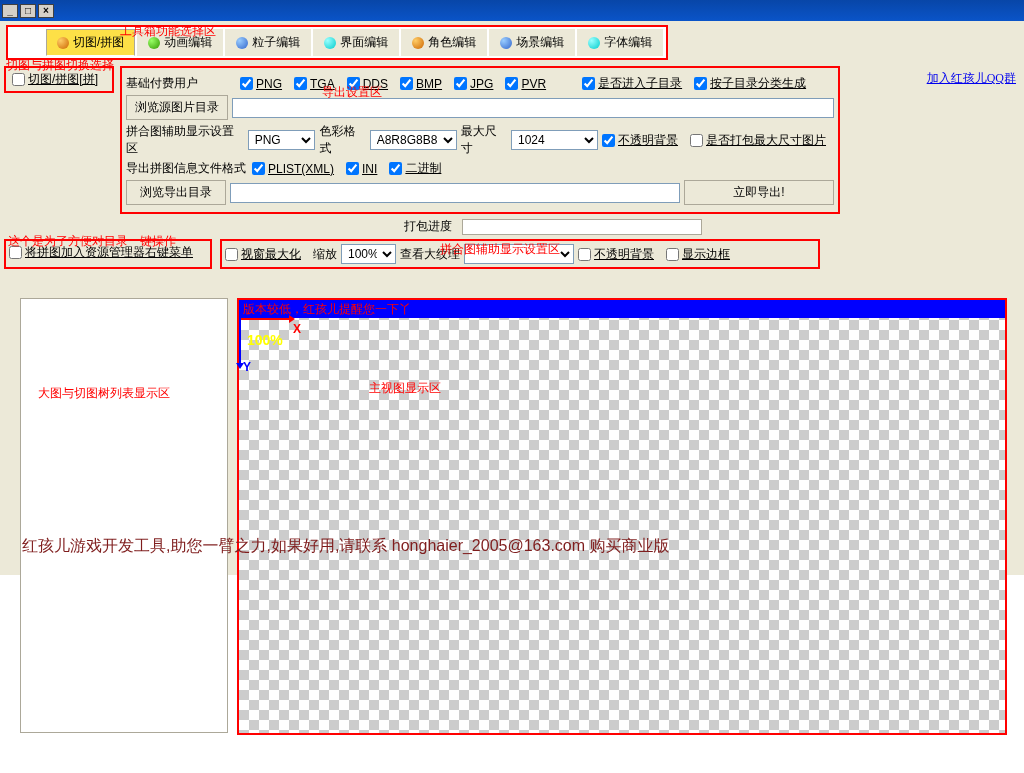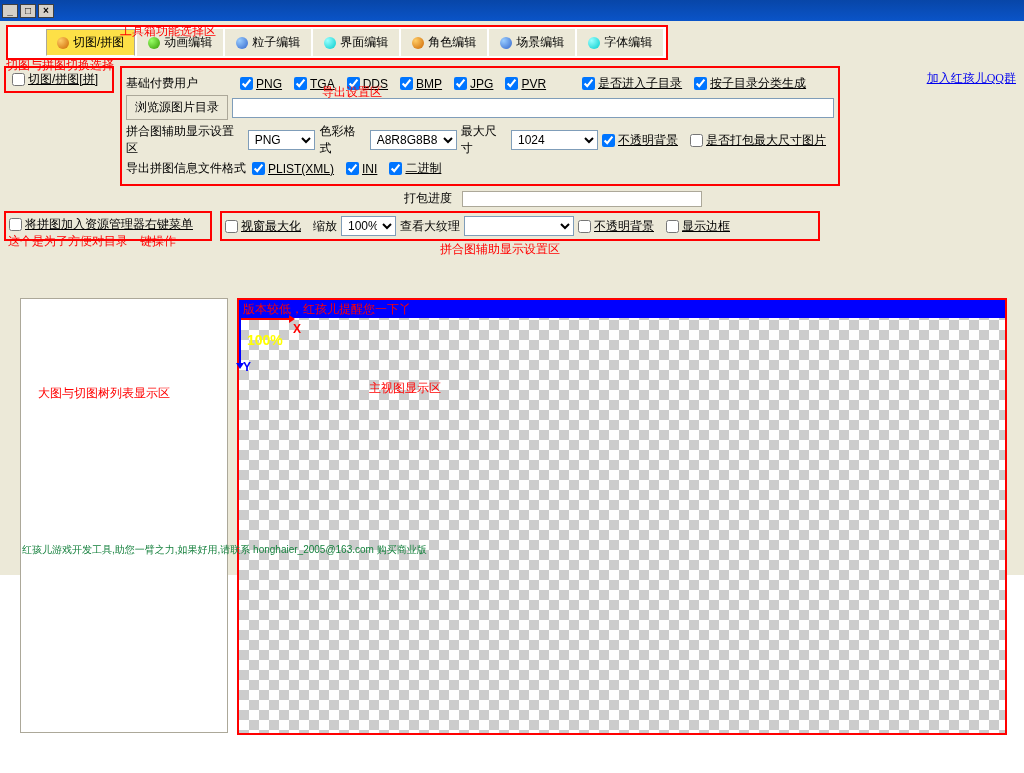--- a/index.html
+++ b/index.html
@@ -51,21 +51,21 @@
 }
 .view-header { background: #0000ff; color: red; height: 18px; font-size: 12px; padding: 1px 4px; width: 100%; }
 .axis-x { position: absolute; top: 18px; left: 0; height: 2px; width: 50px; background: red; }
 .axis-x::after { content: ''; position: absolute; right: -6px; top: -3px; border-left: 6px solid red; border-top: 4px solid transparent; border-bottom: 4px solid transparent; }
 .axis-y { position: absolute; top: 18px; left: 0; width: 2px; height: 45px; background: blue; }
 .axis-y::after { content: ''; position: absolute; bottom: -6px; left: -3px; border-top: 6px solid blue; border-left: 4px solid transparent; border-right: 4px solid transparent; }
 .x-label { position: absolute; top: 22px; left: 54px; color: red; font-weight: bold; }
 .y-label { position: absolute; top: 60px; left: 4px; color: blue; font-weight: bold; }
 .zoom-label { position: absolute; top: 32px; left: 8px; color: yellow; font-weight: bold; font-size: 14px; }
 
-.footer { position: absolute; bottom: 18px; left: 22px; color: #15803d; font-size: 10px; }
+.footer { position: absolute; bottom: 18px; left: 22px; color: #7f1d1d; font-size: 16px; }
 </style>
 </head>
 <body>
 
 <div class="titlebar">
   <div class="win-btns">
     <div class="win-btn">_</div>
     <div class="win-btn">□</div>
     <div class="win-btn">×</div>
   </div>
@@ -192,20 +192,25 @@
         <label class="inline">
             <input type="checkbox" class="cbx" checked="" style="">
             <span>INI</span>
           </label>
         <label class="inline">
             <input type="checkbox" class="cbx" checked="" style="">
             <span>二进制</span>
           </label>
       </div>
 
+      <div class="row">
+        <button class="btn">浏览导出目录</button>
+        <input type="text" style="flex: 1 1 0%;" value="">
+        <button class="btn btn-wide">立即导出!</button>
+      </div>
     </div>
 
     <div style="margin-left:auto; padding:4px;font-family:Liberation Serif, serif;">
       <a class="link">加入红孩儿QQ群</a>
     </div>
   </div>
 
   
   <div class="row" style="margin-top:4px; margin-left:400px;">
     <span>打包进度</span>

